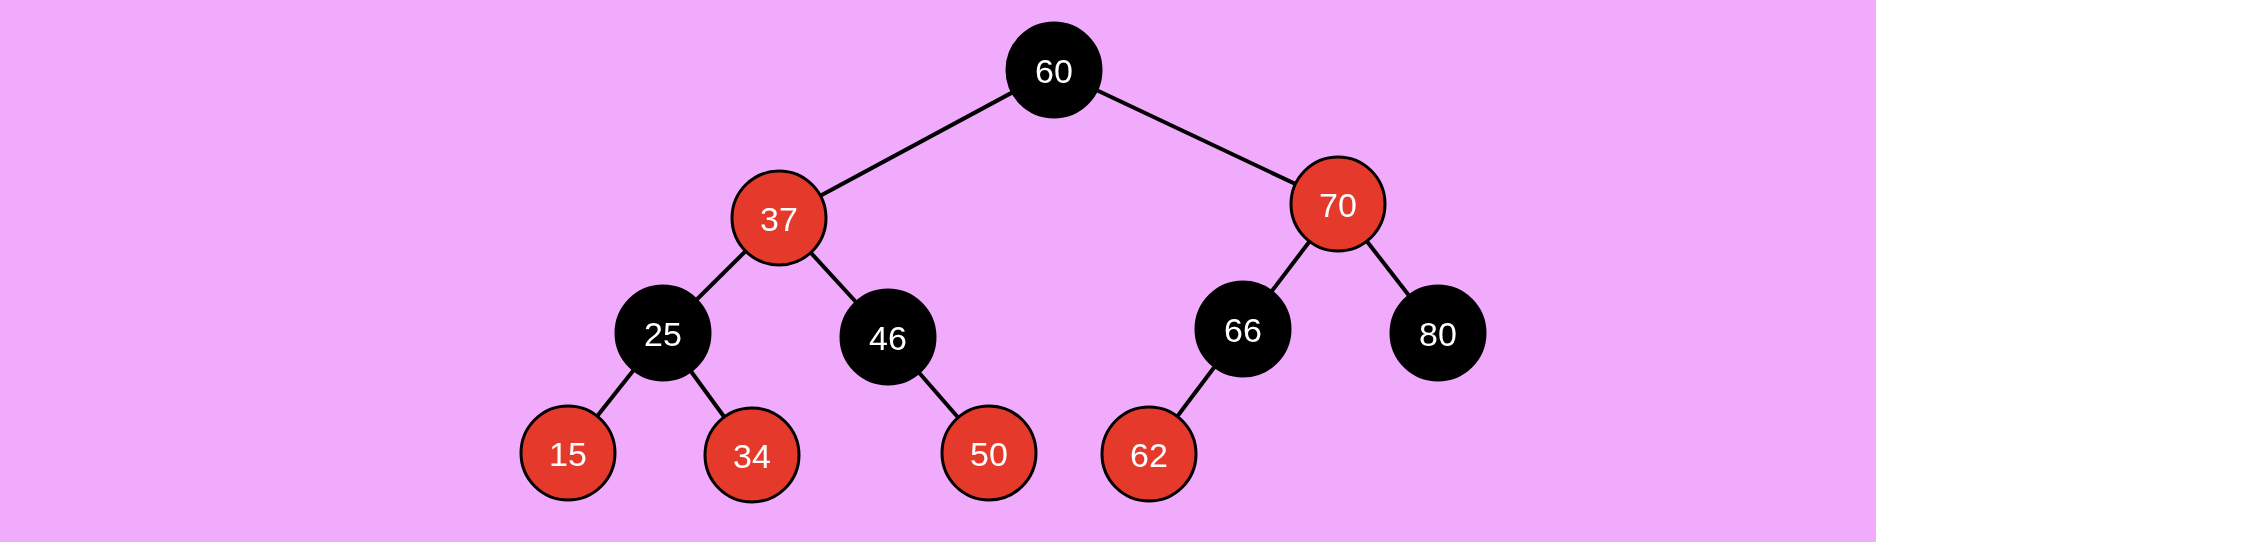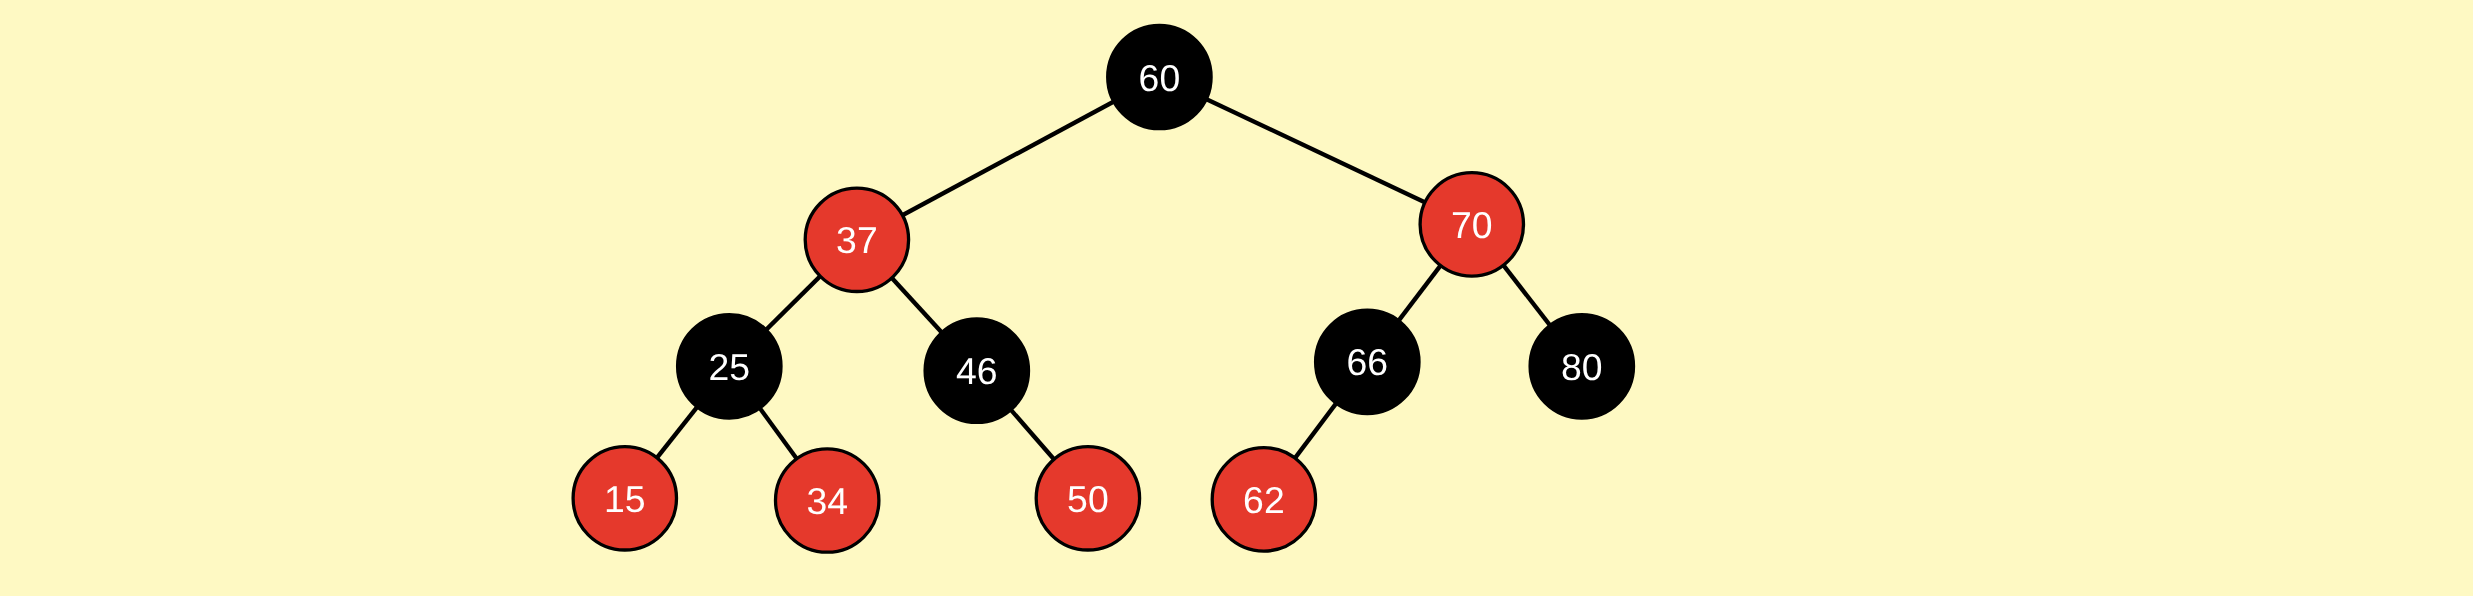--- a/index.html
+++ b/index.html
@@ -3,23 +3,23 @@
 <meta charset="utf-8">
 <style>
   html, body {
     margin: 0;
     padding: 0;
     background: #ffffff;
     font-family: "Liberation Sans", sans-serif;
   }
   .canvas {
     position: relative;
-    width: 2248px;
+    width: 1876px;
     height: 542px;
-    background: #fef9c3;
+    background: #f0abfc;
     overflow: hidden;
   }
   svg { display: block; }
   .node-label {
     font-family: "Liberation Sans", sans-serif;
     font-weight: 400;
     user-select: none;
   }
 </style>
 </head>

